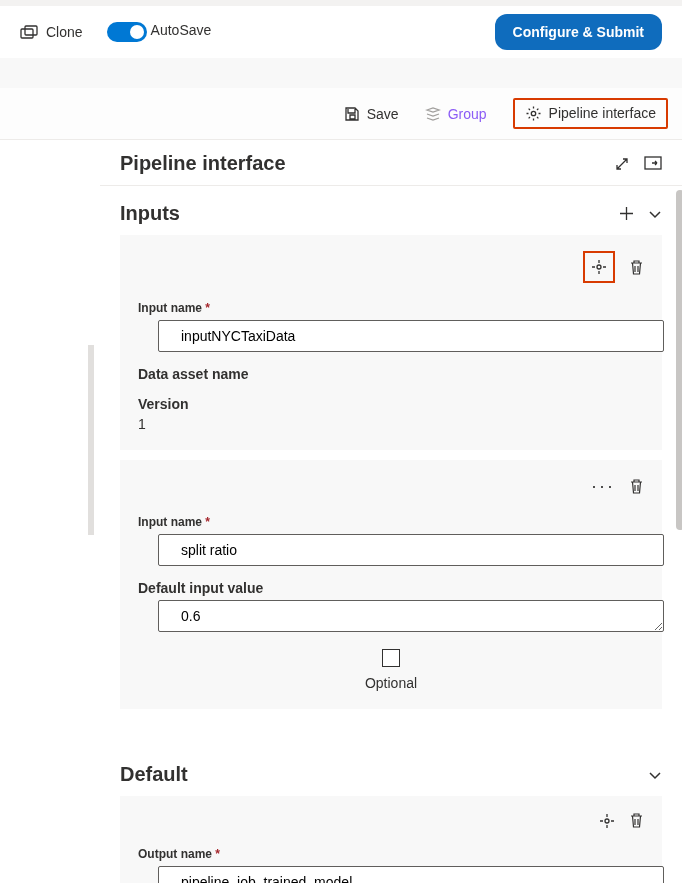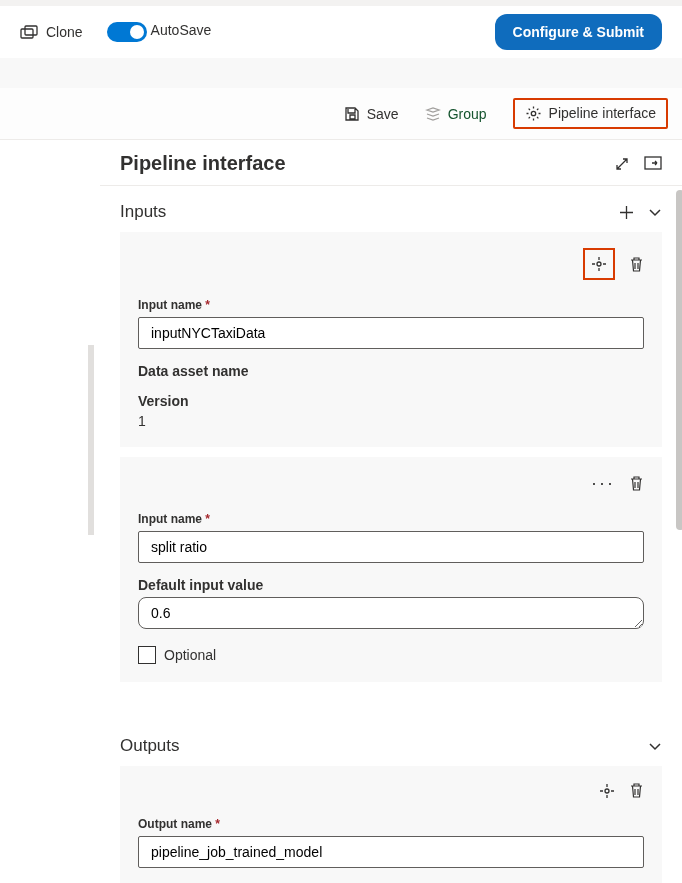--- a/index.html
+++ b/index.html
@@ -33,55 +33,55 @@
     .primary-btn {
       background: #0f6cbd; color: #fff; border: none; padding: 10px 18px;
       font-size: 14px; font-weight: 600; border-radius: 12px; cursor: pointer;
     }
     .gray-strip { height: 30px; background: #f8f8f8; }
     .action-bar {
       display: flex; align-items: center; justify-content: flex-end;
       gap: 26px; padding: 10px 14px; background: #fdfdfd; border-bottom: 1px solid #edebe9;
     }
     .action-item { display: flex; gap: 7px; cursor: pointer; color: #323130; font-size: 14px; }
-    .action-item.disabled { color: #14532d; cursor: default; }
+    .action-item.disabled { color: #8b5cf6; cursor: default; }
     .pipeline-interface-action { color: #323130; }
     .highlight-red { border: 2.5px solid #d83b01; padding: 5px 10px; border-radius: 2px; }
     .main-content { display: flex; }
     .left-gutter { width: 100px; position: relative; }
     .gutter-mark { position: absolute; left: 88px; top: 205px; width: 6px; height: 190px; background: #e1dfdd; }
     .panel { flex: 1; padding: 0; position: relative; }
     .scroll-indicator { position: absolute; right: -2px; top: 50px; width: 8px; height: 340px; background: #c8c6c4; border-radius: 4px; }
     .panel-header {
       display: flex; align-items: center; justify-content: space-between;
       padding: 12px 20px 10px 20px; border-bottom: 1px solid #edebe9;
     }
     .panel-title { font-size: 20px; font-weight: 600; }
     .panel-header-icons { display: flex; gap: 14px; }
     .section { padding: 16px 20px 0 20px; }
     .section-header { display: flex; align-items: center; justify-content: space-between; margin-bottom: 10px; }
-    .section-title { font-size: 17px; font-weight: 400; }
+    .section-title { font-size: 20px; font-weight: 700; }
     .section-actions { display: flex; gap: 14px; align-items: center; }
     .card {
       background: #f8f8f8; padding: 16px 18px 18px 18px; margin-bottom: 10px;
     }
     .card-actions { display: flex; justify-content: flex-end; gap: 14px; align-items: center; margin-bottom: 18px; }
     .icon-btn { cursor: pointer; display: inline-flex; color: #323130; }
     .icon-box-highlight { border: 2.5px solid #d83b01; padding: 6px; }
     .field-label { font-size: 12px; font-weight: 600; margin-bottom: 5px; }
     .req { color: #a4262c; }
     .text-input {
-      width: 100%; padding: 7px 12px; font-size: 14px; border: 1px solid #605e5c;
-      border-radius: 2px; background: #fff; font-family: inherit;
-    }
-    .textarea-input { resize: both; border-radius: 8px; }
+      width: 100%; padding: 7px 22px; font-size: 14px; border: 1px solid #605e5c;
+      border-radius: 2px; background: #fff; font-family: inherit; margin-left: 20px;
+    }
+    .textarea-input { resize: both; }
     .static-label { font-size: 14px; font-weight: 600; margin-top: 14px; margin-bottom: 4px; }
     .link-text { color: #0f6cbd; font-size: 14px; text-decoration: none; word-break: break-all; display: block; margin-bottom: 4px; }
     .static-value { font-size: 14px; margin-top: 4px; }
-    .checkbox-row { display: flex; align-items: center; gap: 8px; margin-top: 14px; }
+    .checkbox-row { display: flex; align-items: center; gap: 8px; margin-top: 14px; flex-direction: column; }
     .checkbox { width: 18px; height: 18px; border: 1px solid #323130; background: #fff; cursor: pointer; }
     .more-dots { font-size: 18px; letter-spacing: 2px; color: #323130; cursor: pointer; }
     svg { display: block; }
     .spacer-row { height: 28px; }
   </style>
 </head>
 <body>
 
 <div class="top-bar">
   <div class="top-left">
@@ -210,21 +210,21 @@
         <div class="checkbox-row">
           <div class="checkbox"></div>
           <span>Optional</span>
         </div>
       </div>
       <div class="spacer-row"></div>
     </div>
 
     <div class="section">
       <div class="section-header">
-        <div class="section-title">Outputs</div>
+        <div class="section-title">Default</div>
         <div class="section-actions">
           <span class="icon-btn">
             <svg width="14" height="10" viewBox="0 0 14 10">
                 <path d="M2 3l5 5 5-5" fill="none" stroke="#323130" stroke-width="1.5"></path>
               </svg>
           </span>
         </div>
       </div>
 
       <div class="card">

